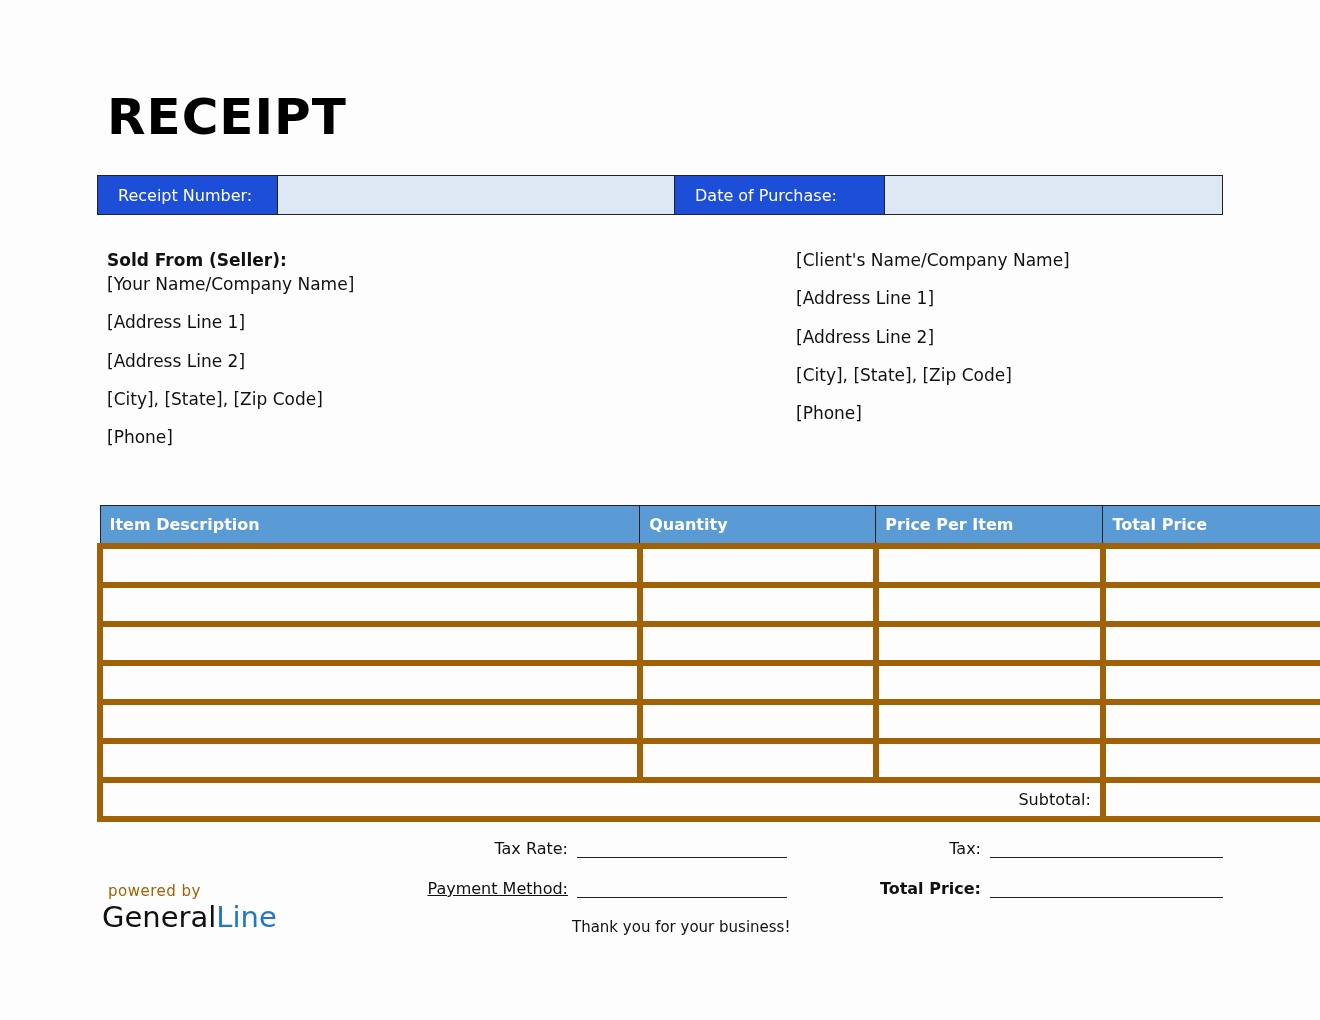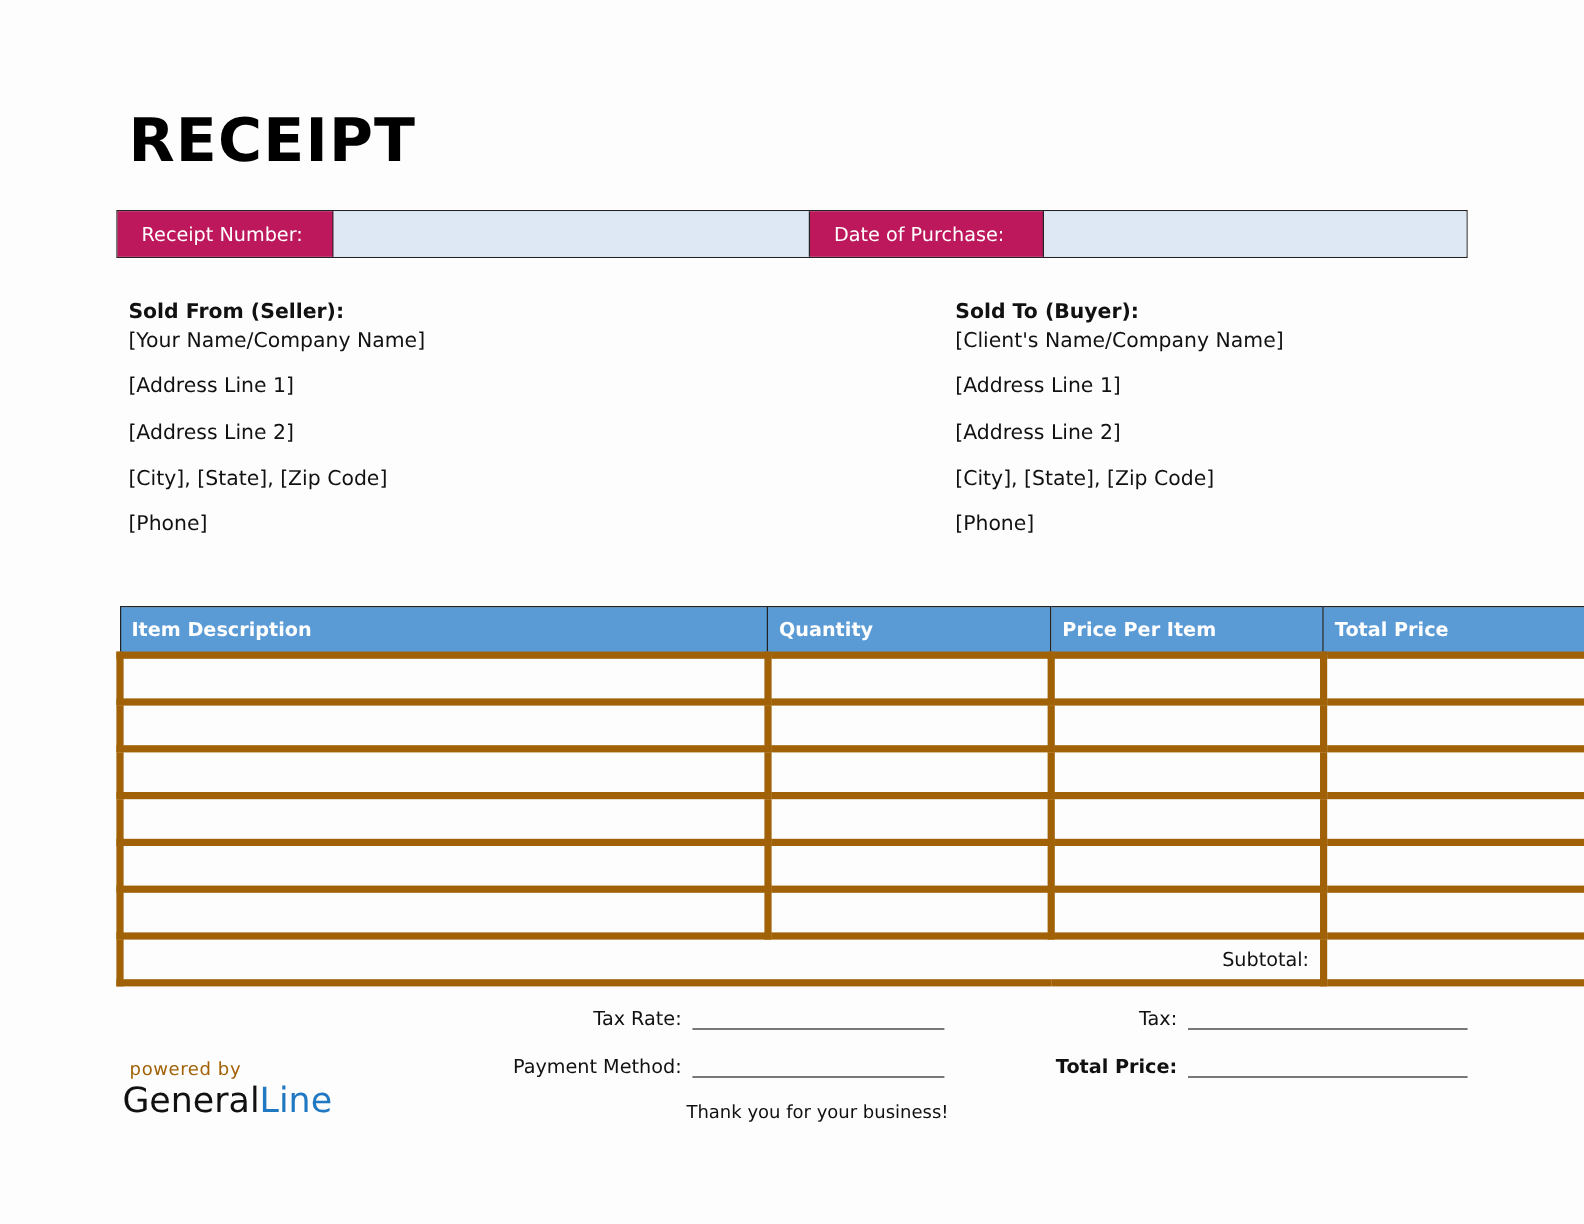--- a/index.html
+++ b/index.html
@@ -2,21 +2,21 @@
 <html><head>
 <meta charset="utf-8">
 <style>
   * { box-sizing: border-box; margin: 0; padding: 0; }
   html, body { width: 1320px; height: 1020px; background: #fdfdfd; overflow: hidden; }
   body { font-family: "DejaVu Sans", "Liberation Sans", sans-serif; color: #111; position: relative; }
 
   .title { position: absolute; left: 107px; top: 88px; font-size: 50px; font-weight: bold; letter-spacing: 1px; color: #000; }
 
   .meta-bar { position: absolute; left: 97px; top: 175px; width: 1126px; height: 40px; display: flex; border: 1px solid #222; }
-  .meta-bar .lbl { background: #be185d; color: #fff; font-size: 16px; display: flex; align-items: center; padding-left: 20px; border-right: 1px solid #222; }
+  .meta-bar .lbl { background: #1d4ed8; color: #fff; font-size: 16px; display: flex; align-items: center; padding-left: 20px; border-right: 1px solid #222; }
   .meta-bar .val { background: #dde8f4; border-right: 1px solid #222; }
   .meta-bar .val:last-child { border-right: none; }
 
   .party { position: absolute; top: 250px; font-size: 17px; }
   .party .head { font-weight: bold; height: 24px; margin-bottom: 0; }
   .party .line { height: 24px; margin-bottom: 14.3px; }
 
   table.items { position: absolute; left: 97px; top: 505px; width: 1272px; border-collapse: collapse; }
   table.items th { background: #5b9bd5; color: #fff; font-weight: bold; font-size: 16px; text-align: left; padding-left: 9px; height: 40px; border: 1px solid #222; }
   table.items td { height: 39px; border: 6px solid #a16207; font-size: 16px; }
@@ -32,35 +32,34 @@
   .brand .blue { color: #1f78c1; }
 </style>
 </head>
 <body>
 
 <div class="title">RECEIPT</div>
 
 <div class="meta-bar">
   <div class="lbl" style="width:180px;">Receipt Number:</div>
   <div class="val" style="width:397px;"></div>
-  <div class="lbl" style="width:195px;">Date of Purchase:</div>
+  <div class="lbl" style="width:210px;">Date of Purchase:</div>
   <div class="val" style="flex:1;"></div>
 </div>
 
 <div class="party" style="left:107px;">
   <div class="head">Sold From (Seller):</div>
   <div class="line">[Your Name/Company Name]</div>
   <div class="line">[Address Line 1]</div>
   <div class="line">[Address Line 2]</div>
   <div class="line">[City], [State], [Zip Code]</div>
   <div class="line">[Phone]</div>
 </div>
 
 <div class="party" style="left:796px;">
-  <div class="head">Sold To (Buyer):</div>
   <div class="line">[Client's Name/Company Name]</div>
   <div class="line">[Address Line 1]</div>
   <div class="line">[Address Line 2]</div>
   <div class="line">[City], [State], [Zip Code]</div>
   <div class="line">[Phone]</div>
 </div>
 
 <table class="items">
   <colgroup>
     <col style="width:480px">
@@ -117,21 +116,21 @@
       <td colspan="3" class="subtotal-label">Subtotal:</td>
       <td></td>
     </tr>
   </tbody>
 </table>
 
 <div class="sum-row" style="left:380px;top:838px;">
   <span class="label" style="width:188px;">Tax Rate:</span>
   <span class="line" style="width:210px;"></span>
 </div>
-<div class="sum-row" style="left:380px;top:878px;">
+<div class="sum-row" style="left:380px;top:878px;text-decoration:underline;">
   <span class="label" style="width:188px;">Payment Method:</span>
   <span class="line" style="width:210px;"></span>
 </div>
 <div class="sum-row" style="left:800px;top:838px;">
   <span class="label" style="width:181px;">Tax:</span>
   <span class="line" style="width:233px;"></span>
 </div>
 <div class="sum-row" style="left:800px;top:878px;">
   <span class="label" style="width:181px;font-weight:bold;">Total Price:</span>
   <span class="line" style="width:233px;"></span>

